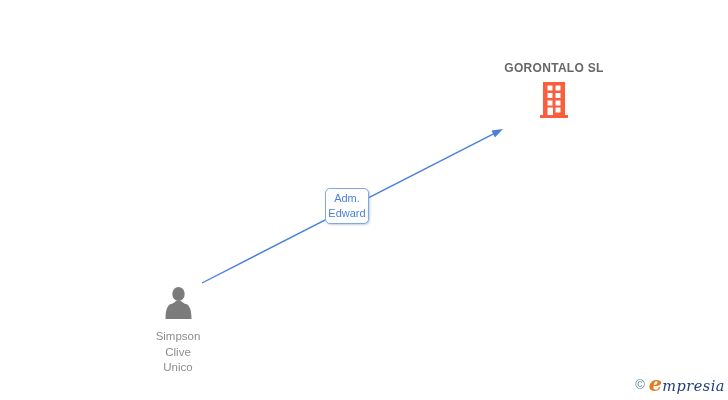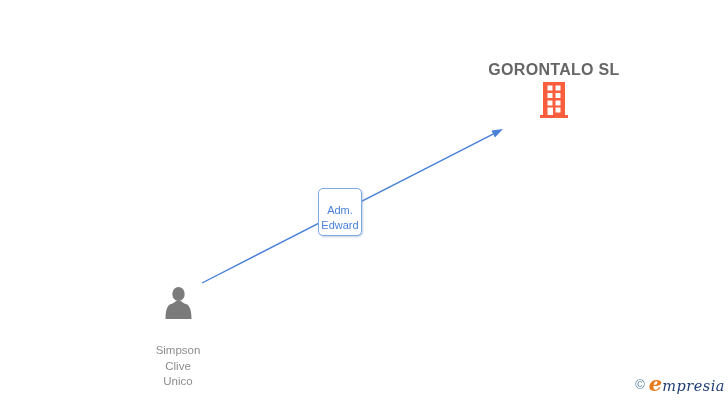--- a/index.html
+++ b/index.html
@@ -2,33 +2,33 @@
 <html><head>
 <meta charset="utf-8">
 <style>
   html,body{margin:0;padding:0;background:#ffffff;}
   .canvas{
     position:relative;width:728px;height:400px;background:#ffffff;overflow:hidden;
     font-family:"Liberation Sans", sans-serif;
   }
   .edge-layer{position:absolute;left:0;top:0;width:728px;height:400px;}
   .edge-label{
-    position:absolute;left:318px;top:188px;width:42px;height:32px;
+    position:absolute;left:325px;top:188px;width:42px;height:32px;
     background:#ffffff;border:1px solid #7fa9e2;border-radius:5px;
     box-shadow:1px 1px 2px rgba(120,150,190,.45);
     color:#4a80d8;font-size:11px;line-height:15px;text-align:center;
-    padding-top:14px;box-sizing:content-box;cursor:pointer;
+    padding-top:2px;box-sizing:content-box;cursor:pointer;
   }
   .company-node{position:absolute;left:474px;top:61px;width:160px;text-align:center;cursor:pointer;}
   .company-name{
-    font-size:16px;font-weight:bold;color:#666666;letter-spacing:.3px;height:15px;
+    font-size:12px;font-weight:bold;color:#666666;letter-spacing:.3px;height:15px;
   }
   .company-node svg{margin-top:6px;}
   .person-node{position:absolute;left:128px;top:286px;width:100px;text-align:center;cursor:pointer;}
-  .person-name{margin-top:20px;font-size:11.5px;line-height:15.5px;color:#8d8d8d;}
+  .person-name{margin-top:6px;font-size:11.5px;line-height:15.5px;color:#8d8d8d;}
   .footer-logo{
     position:absolute;right:3px;bottom:4px;white-space:nowrap;
     font-family:"DejaVu Serif", serif;
     text-align:center;
   }
   .copyright-mark{color:#4e7f9b;font-size:13px;font-family:"Liberation Sans",sans-serif;vertical-align:2px;}
   .brand-e{color:#e87a1e;font-size:21px;font-style:italic;font-weight:bold;margin-left:4px;}
   .brand-rest{color:#1e3d78;font-size:14.5px;font-style:italic;letter-spacing:.5px;}
 </style>
 </head>

